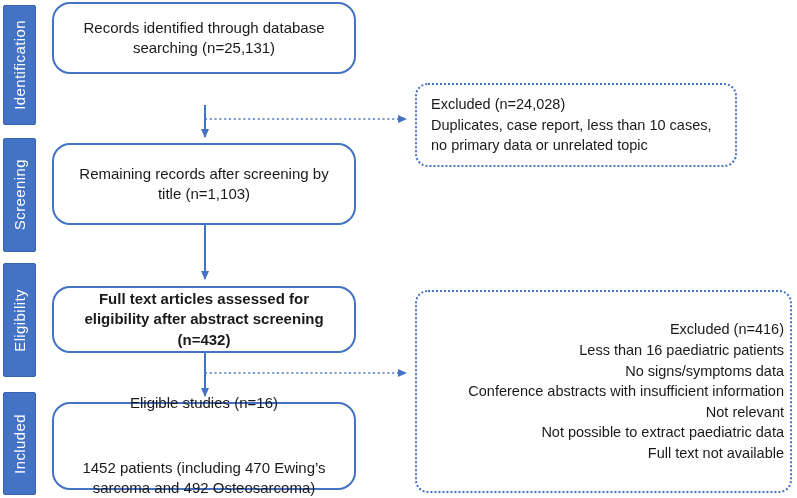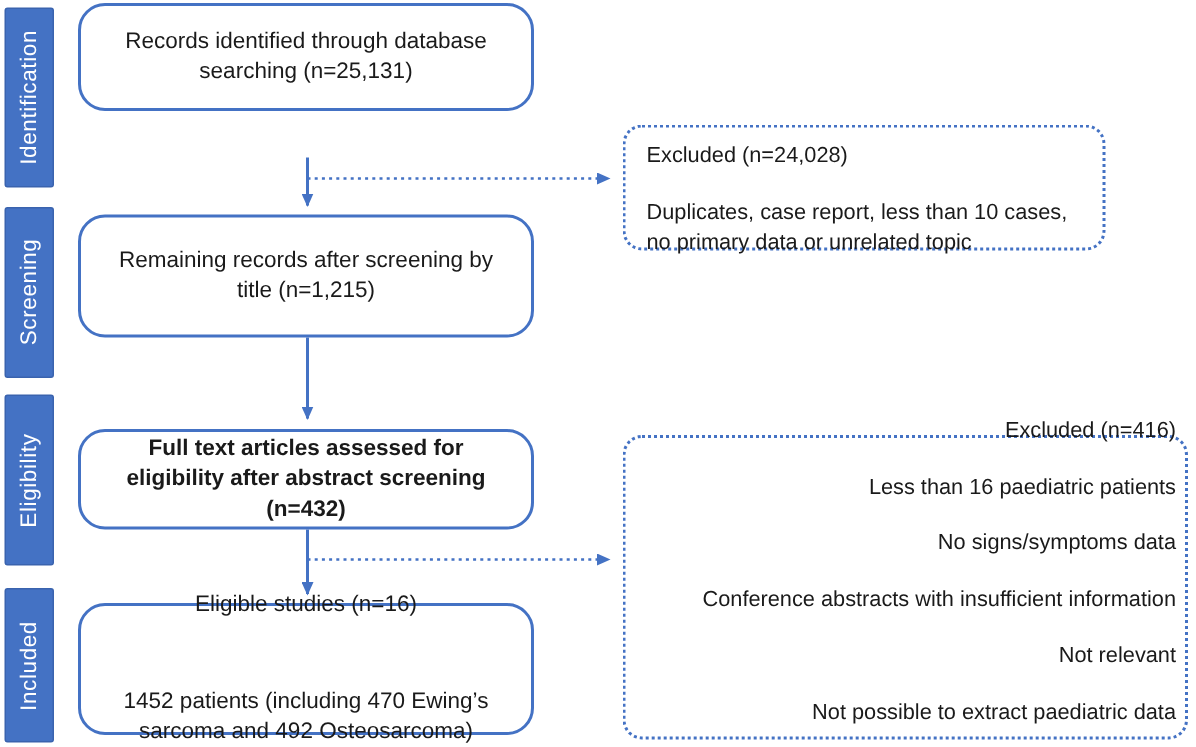--- a/index.html
+++ b/index.html
@@ -82,21 +82,21 @@
     background: var(--bg);
     display: flex;
     flex-direction: column;
     justify-content: center;
     font-size: 14.5px;
     line-height: 1.42;
     padding: 8px 6px 8px 14px;
   }
   #excl-box-1 { left: 415px; top: 83px;  width: 322px; height: 84px; }
   #excl-box-2 { left: 415px; top: 290px; width: 377px; height: 203px; text-align: right; }
-  .excl-line { white-space: normal; margin-top: 17px; }
+  .excl-line { white-space: normal; }
 </style>
 </head>
 <body>
 
 <div class="diagram">
 
   <svg class="connectors" viewBox="0 0 797 498" aria-hidden="true">
     <defs>
       <marker id="ah" markerWidth="9" markerHeight="8" refX="8" refY="4" orient="auto" markerUnits="userSpaceOnUse">
         <path d="M0,0 L9,4 L0,8 Z" fill="#4472C4"></path>
@@ -119,21 +119,21 @@
     <span>Eligibility</span>
   </div>
   <div class="stage" id="stage-included">
     <span>Included</span>
   </div>
 
   <div class="flow-box" id="flow-box-1">
     <div>Records identified through database searching (n=25,131)</div>
   </div>
   <div class="flow-box" id="flow-box-2">
-    <div>Remaining records after screening by title (n=1,215)</div>
+    <div>Remaining records after screening by title (n=1,103)</div>
   </div>
   <div class="flow-box" id="flow-box-3">
     <div>Full text articles assessed for eligibility after abstract screening (n=432)</div>
   </div>
   <div class="flow-box" id="flow-box-4">
     <div>Eligible studies (n=16)</div>
     <div>1452 patients (including 470 Ewing’s sarcoma and 492 Osteosarcoma)</div>
   </div>
 
   <div class="excl-box" id="excl-box-1">

